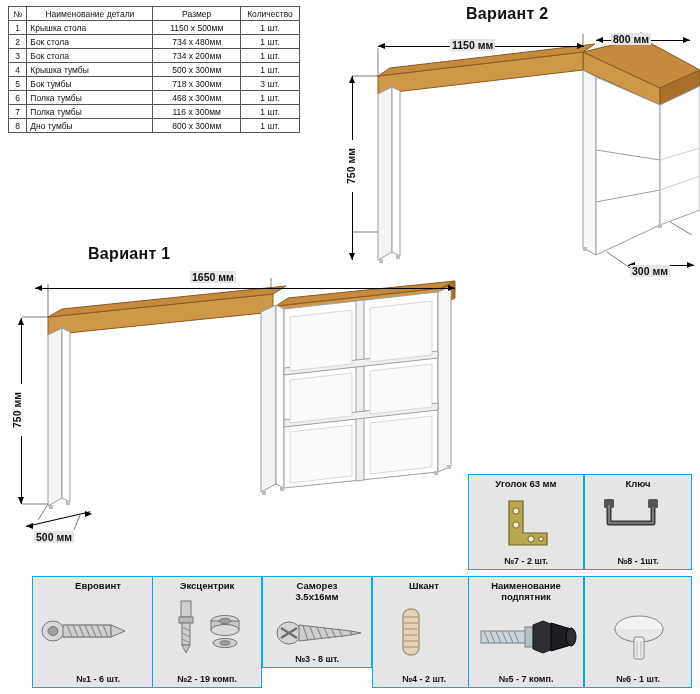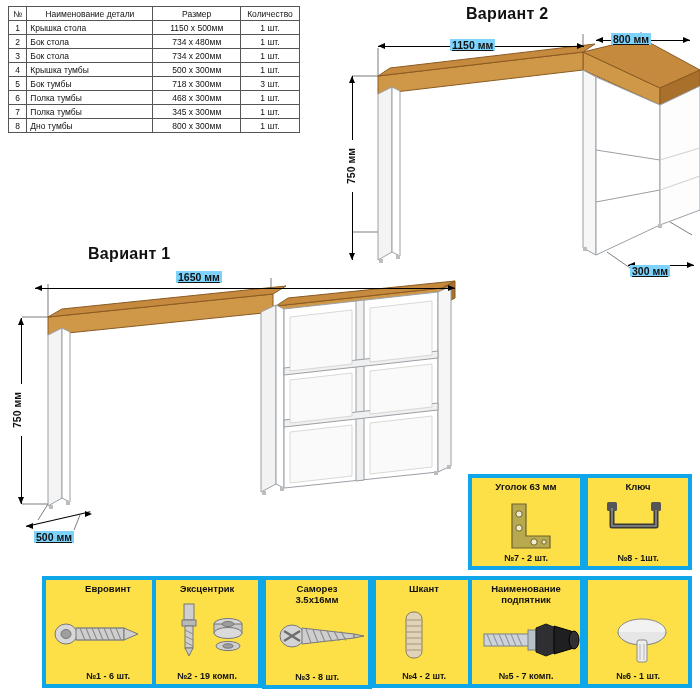--- a/index.html
+++ b/index.html
@@ -33,41 +33,40 @@
 
   
   .variant-title { font-size:16px; font-weight:bold; letter-spacing:0.3px; }
   #title-v2 { left:466px; top:5px; }
   #title-v1 { left:88px; top:245px; }
 
   
   .dim-line-h { background:#000; height:1px; }
   .dim-line-v { background:#000; width:1px; }
   .dim-label {
-    font-size:10.5px; font-weight:bold; background:#7dd3fc; padding:0 2px;
+    font-size:10.5px; font-weight:bold; background:#e5e5e5; padding:0 2px;
     white-space:nowrap;
-    text-decoration:underline;
   }
   .dim-label-v {
     font-size:10.5px; font-weight:bold; background:#fff;
     transform:rotate(-90deg); transform-origin:center center; white-space:nowrap;
   }
   .arrow-l, .arrow-r {
     width:0; height:0; border-top:3.5px solid transparent; border-bottom:3.5px solid transparent;
   }
   .arrow-l { border-right:7px solid #000; }
   .arrow-r { border-left:7px solid #000; }
   .arrow-u, .arrow-d {
     width:0; height:0; border-left:3.5px solid transparent; border-right:3.5px solid transparent;
   }
   .arrow-u { border-bottom:7px solid #000; }
   .arrow-d { border-top:7px solid #000; }
 
   
-  .hw-box { border:4px solid #0ea5e9; box-sizing:border-box; background:#fde047; }
+  .hw-box { border:1px solid #0ea5e9; box-sizing:border-box; background:#e5e5e5; }
   .hw-title {
     text-align:center; font-size:9.5px; font-weight:bold; line-height:11px;
     padding-top:3px;
   }
   .hw-qty {
     text-align:center; font-size:9px; font-weight:bold; position:absolute;
     left:0; right:0; bottom:3px;margin-top:48px;
   }
   .hw-art { position:absolute; left:0; right:0; top:18px; bottom:16px; }
 
@@ -118,21 +117,21 @@
     </tr>
     <tr>
       <td class="c">6</td>
       <td>Полка тумбы</td>
       <td class="c">468 х 300мм</td>
       <td class="c">1 шт.</td>
     </tr>
     <tr>
       <td class="c">7</td>
       <td>Полка тумбы</td>
-      <td class="c">345 х 300мм</td>
+      <td class="c">116 х 300мм</td>
       <td class="c">1 шт.</td>
     </tr>
     <tr>
       <td class="c">8</td>
       <td>Дно тумбы</td>
       <td class="c">800 х 300мм</td>
       <td class="c">1 шт.</td>
     </tr>
   </tbody>
 </table>
@@ -262,21 +261,21 @@
     <rect x="416" y="199" width="4" height="4"></rect>
     <rect x="429" y="193" width="4" height="4"></rect>
   </g>
 </svg>
 
 <div class="abs" style="left:35px; top:284px; width:420px; height:10px;">
   <div class="abs dim-line-h" style="left:0; top:4px; width:420px;"></div>
   <div class="abs arrow-l" style="left:0; top:1px;"></div>
   <div class="abs arrow-r" style="right:0; top:1px;"></div>
 </div>
-<div class="abs dim-label" style="left:176px; top:271px;text-align:center;">1650 мм</div>
+<div class="abs dim-label" style="left:190px; top:271px;text-align:center;">1650 мм</div>
 
 <div class="abs" style="left:17px; top:318px; width:10px; height:186px;">
   <div class="abs dim-line-v" style="left:4px; top:0; height:186px;"></div>
   <div class="abs arrow-u" style="left:1px; top:0;"></div>
   <div class="abs arrow-d" style="left:1px; bottom:0;"></div>
 </div>
 <div class="abs dim-label-v" style="left:-9px; top:404px; width:52px; text-align:center;">750 мм</div>
 
 <div class="abs" style="left:26px; top:521px; width:66px; height:12px;">
   <div class="abs dim-line-h" style="left:0; top:5px; width:66px; transform:rotate(-13deg); transform-origin:left center;"></div>
@@ -312,21 +311,21 @@
       <g fill="#555">
         <rect x="19" y="6" width="10" height="9" rx="1.5"></rect>
         <rect x="63" y="6" width="10" height="9" rx="1.5"></rect>
       </g>
       <path d="M24,12 L24,30 L68,30 L68,14" fill="none" stroke="#8d8d8d" stroke-width="1.6"></path>
     </svg>
   </div>
   <div class="hw-qty">№8 - 1шт.</div>
 </div>
 
-<div class="abs hw-box" style="left:42px; top:576px; width:132px; height:112px;">
+<div class="abs hw-box" style="left:32px; top:576px; width:132px; height:112px;">
   <div class="hw-title">Евровинт</div>
   <div class="hw-art">
     <svg width="110" height="72" viewBox="0 0 110 72">
       <g transform="translate(8,26)">
         <ellipse cx="12" cy="10" rx="11" ry="10" fill="#d8d8d8" stroke="#777" stroke-width="1"></ellipse>
         <ellipse cx="12" cy="10" rx="5" ry="4.5" fill="#9f9f9f" stroke="#666" stroke-width="0.8"></ellipse>
         <rect x="22" y="4" width="48" height="12" fill="#cfcfcf" stroke="#777" stroke-width="1"></rect>
         <path d="M22,4 L70,4 M22,16 L70,16" stroke="#8a8a8a" stroke-width="0.8"></path>
         <g stroke="#8a8a8a" stroke-width="1.1" fill="none">
           <path d="M26,4 L31,16 M32,4 L37,16 M38,4 L43,16 M44,4 L49,16 M50,4 L55,16 M56,4 L61,16 M62,4 L67,16"></path>
@@ -359,21 +358,21 @@
         <ellipse cx="14" cy="15" rx="14" ry="5.5" fill="#dadada" stroke="#777" stroke-width="1"></ellipse>
         <ellipse cx="14" cy="6" rx="6" ry="2.6" fill="#9d9d9d" stroke="#666" stroke-width="0.8"></ellipse>
         <ellipse cx="14" cy="28" rx="12" ry="4.6" fill="#d0d0d0" stroke="#777" stroke-width="1"></ellipse>
         <ellipse cx="14" cy="28" rx="5" ry="2.2" fill="#9d9d9d" stroke="#666" stroke-width="0.8"></ellipse>
       </g>
     </svg>
   </div>
   <div class="hw-qty">№2 - 19 комп.</div>
 </div>
 
-<div class="abs hw-box" style="left:262px; top:576px; width:110px; height:113px;">
+<div class="abs hw-box" style="left:262px; top:576px; width:110px; height:92px;">
   <div class="hw-title" style="white-space:pre-line;">Саморез
 3.5х16мм</div>
   <div class="hw-art" style="top:30px;">
     <svg width="110" height="58" viewBox="0 0 110 58">
       <g transform="translate(14,14)">
         <ellipse cx="12" cy="12" rx="12" ry="11" fill="#d4d4d4" stroke="#777" stroke-width="1"></ellipse>
         <path d="M4,7 L20,17 M4,17 L20,7" stroke="#6d6d6d" stroke-width="2.4"></path>
         <polygon points="22,4 22,20 74,14 74,10" fill="#cecece" stroke="#777" stroke-width="1"></polygon>
         <g stroke="#8a8a8a" stroke-width="1.1" fill="none">
           <path d="M26,5 L31,19 M33,5.5 L38,18.5 M40,6 L45,18 M47,6.5 L52,17.5 M54,7 L59,17 M61,7.5 L66,16.5"></path>

